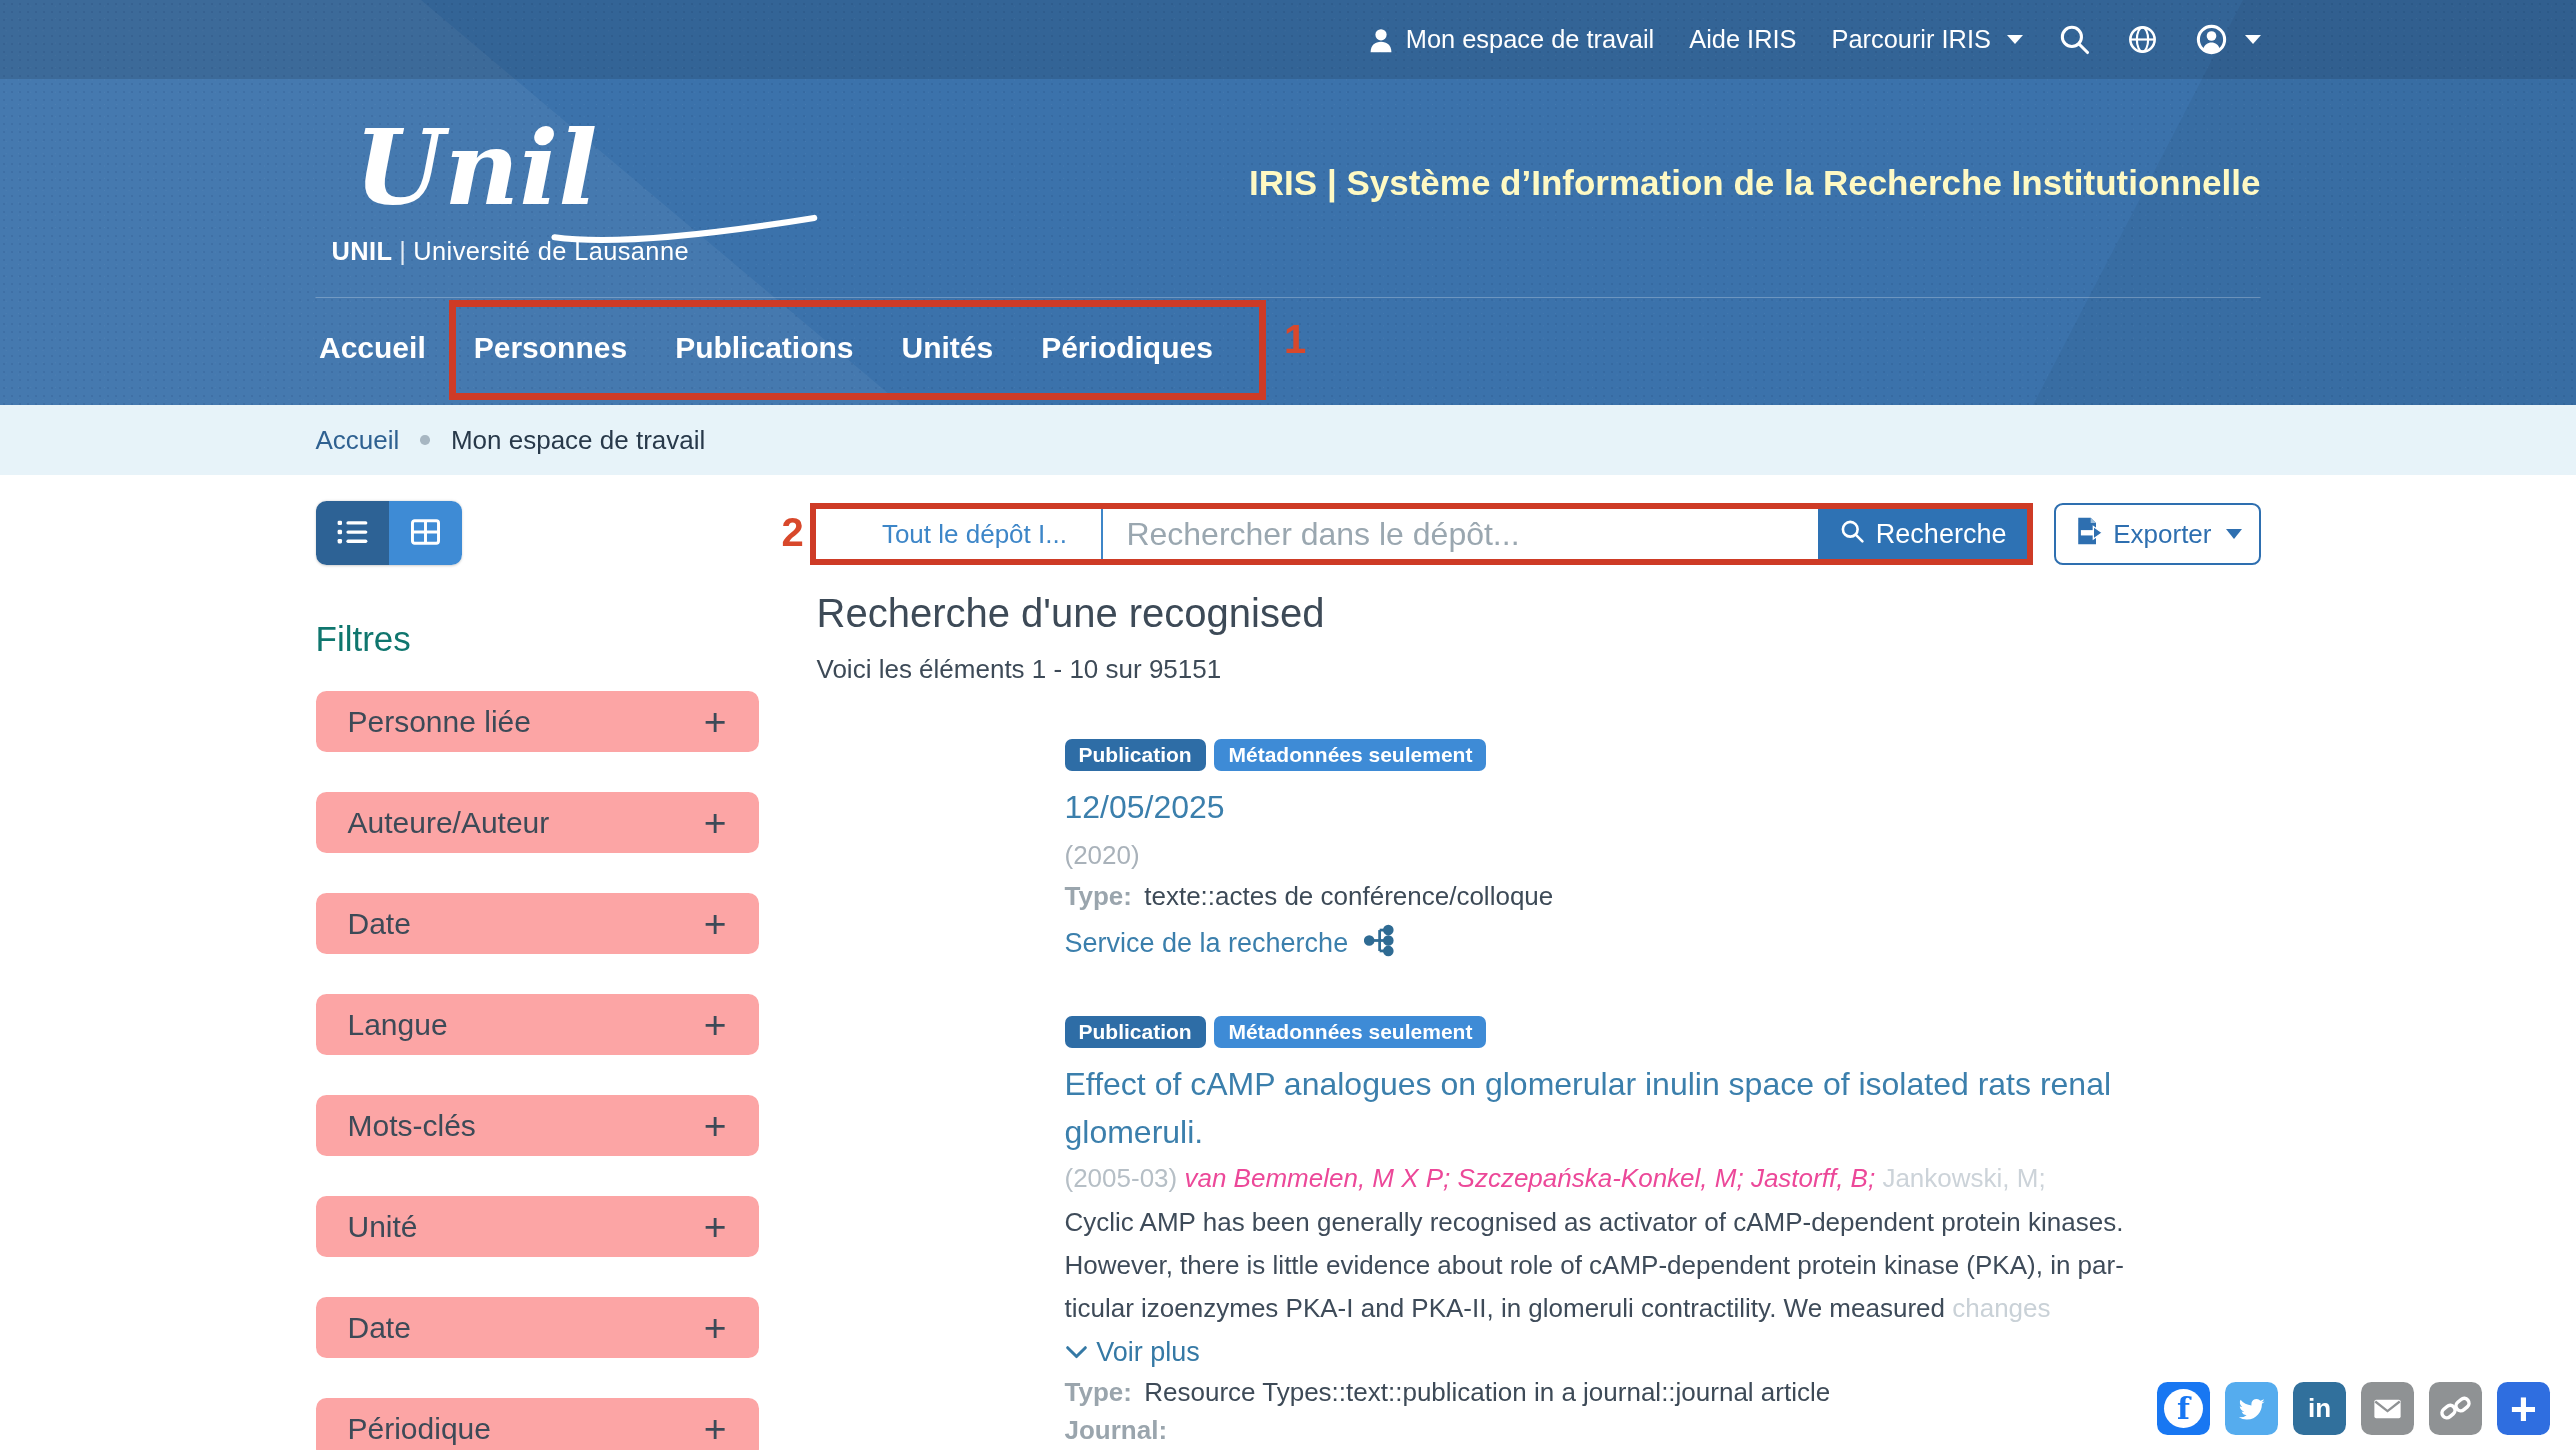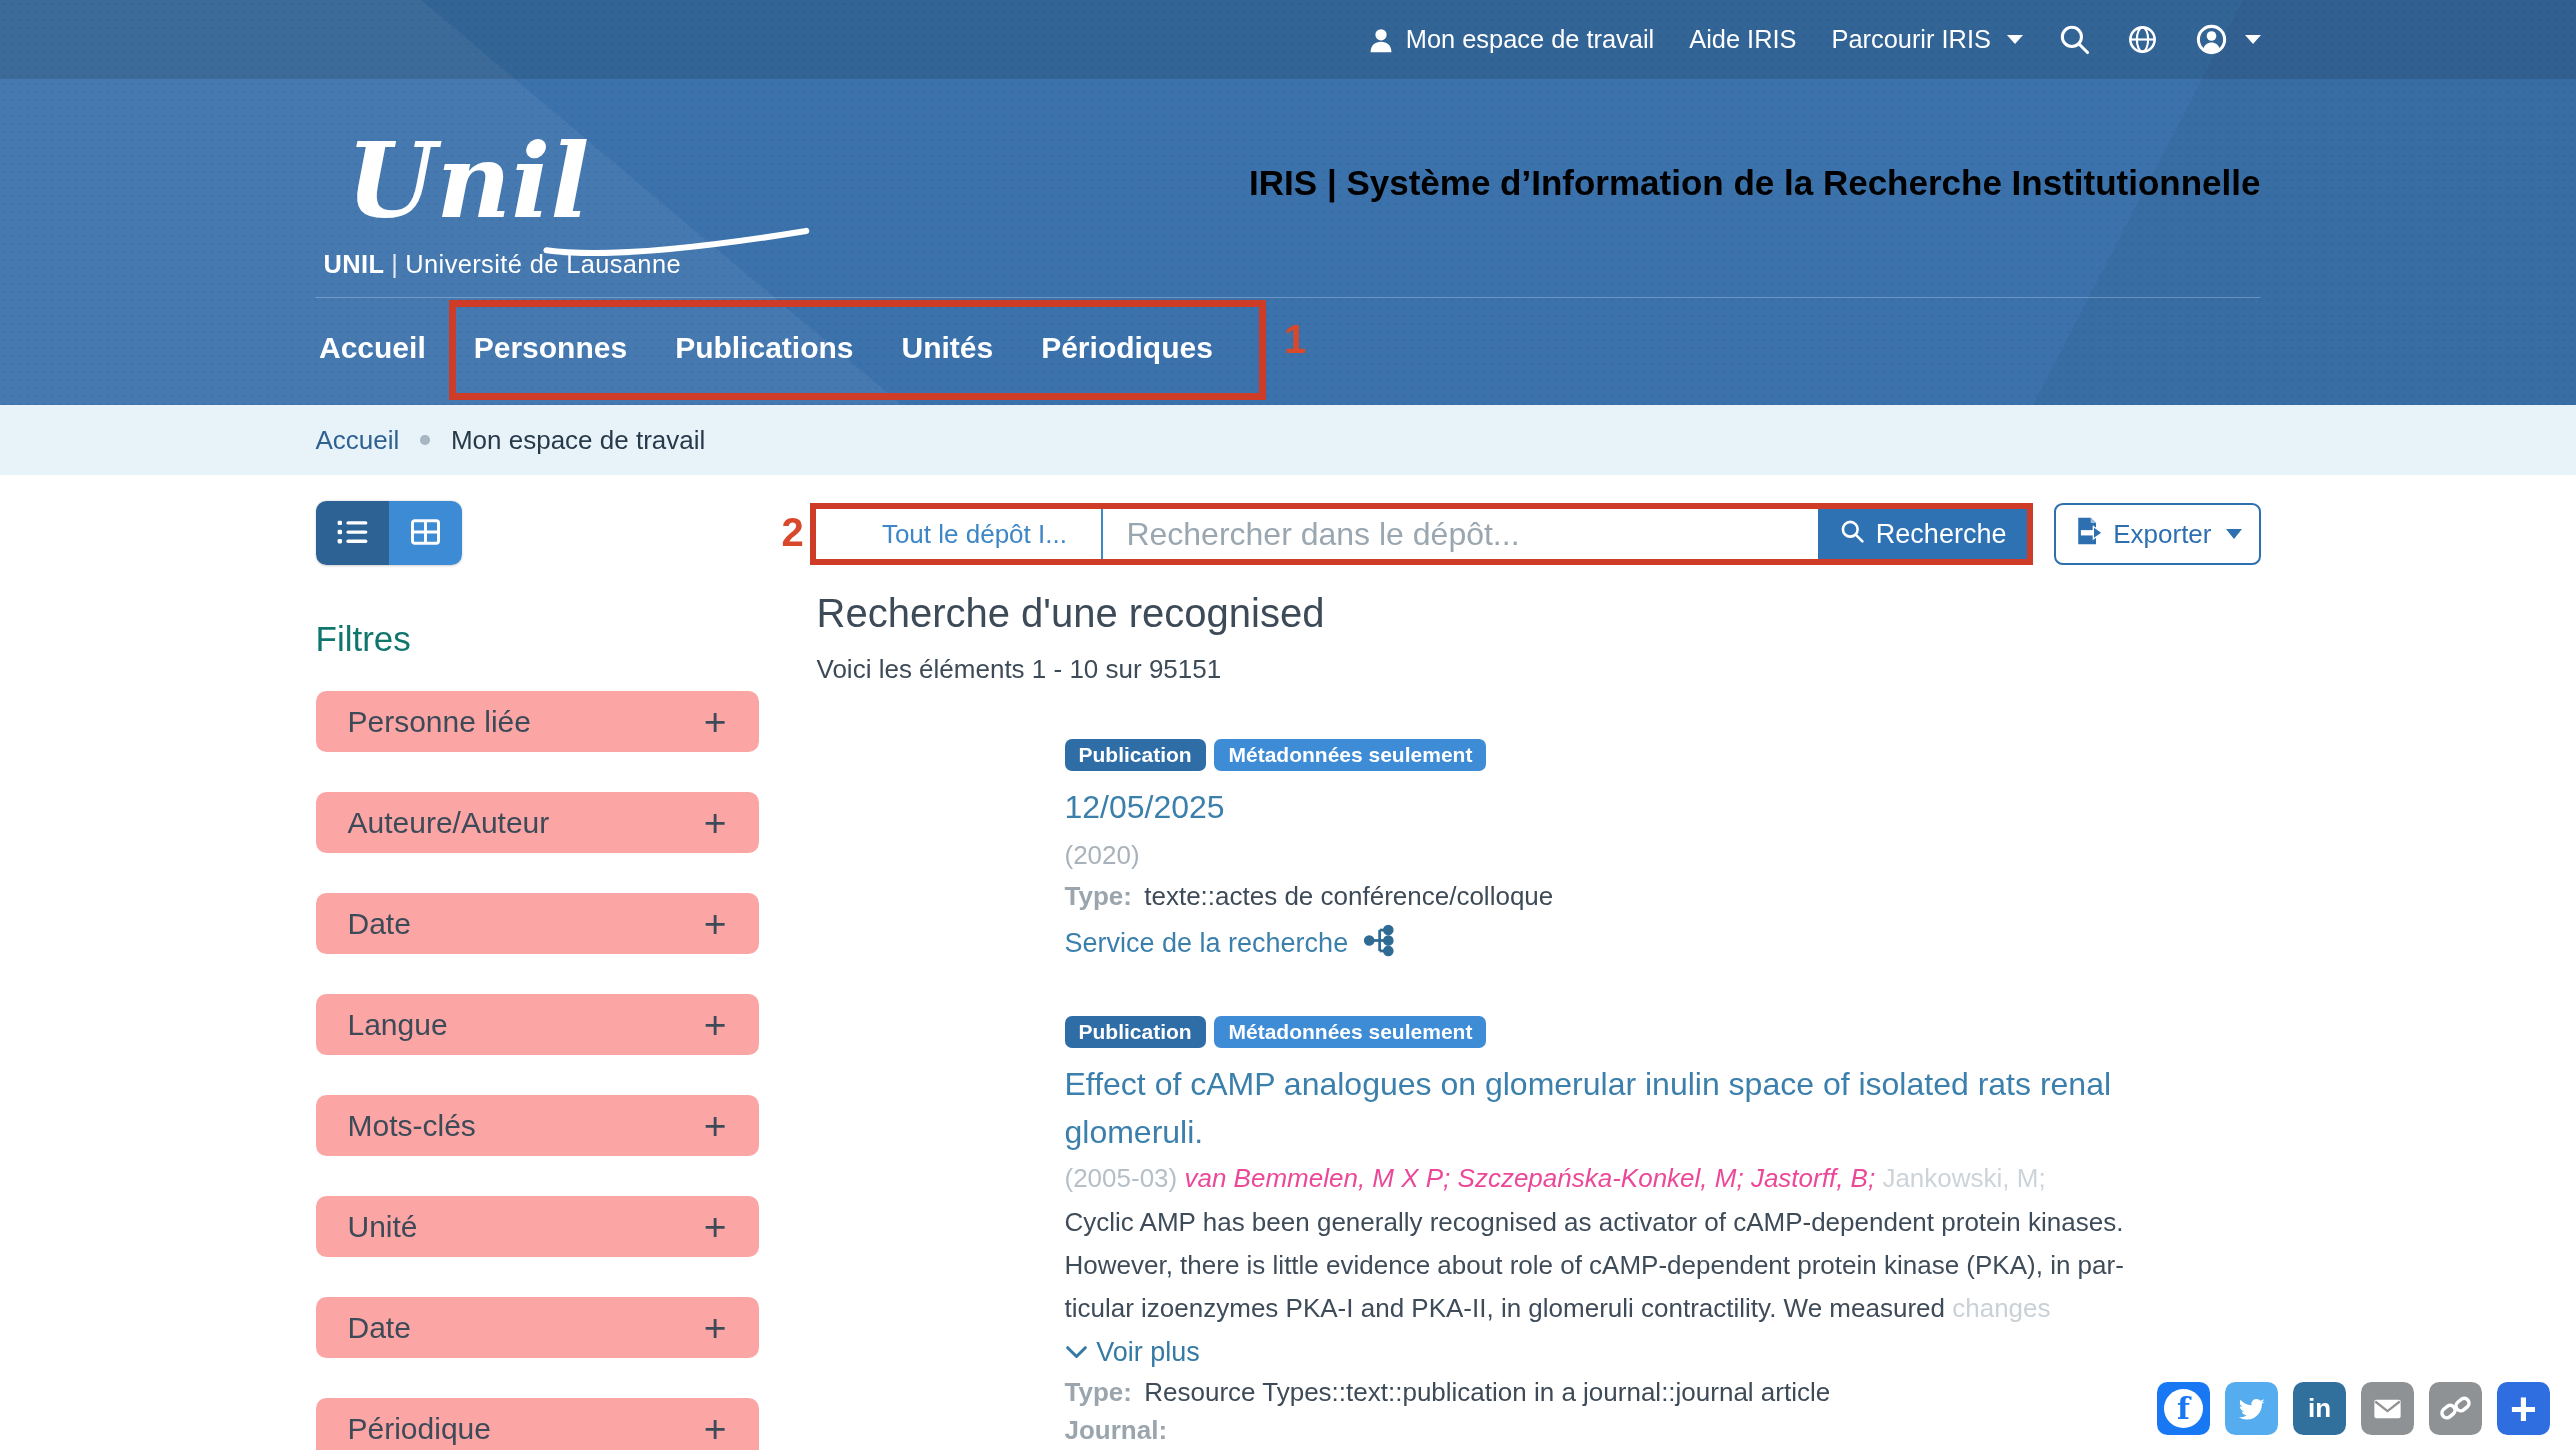--- a/index.html
+++ b/index.html
@@ -19,28 +19,28 @@
 
   .topbar{position:relative;height:79px;background:rgba(0,0,0,.12);}
   .topbar-inner{width:1945px;margin:0 auto;height:100%;display:flex;align-items:center;
     justify-content:flex-end;gap:35px;color:#fff;font-size:25.4px;}
   .tb-item{display:flex;align-items:center;gap:12.3px;color:#fff;cursor:pointer;white-space:nowrap;}
   .caret{width:0;height:0;border-left:8px solid transparent;border-right:8px solid transparent;
     border-top:9.6px solid #fff;margin-left:3.5px;display:inline-block;}
   .tb-icon{display:flex;align-items:center;}
 
   .header-inner{position:relative;width:1945px;margin:0 auto;height:326px;}
-  .logo{position:absolute;left:8px;top:32px;color:#fff;margin-top:13px;}
+  .logo{position:absolute;left:16px;top:32px;color:#fff;}
   .logo-script{font-family:"DejaVu Serif","Liberation Serif",serif;font-style:italic;
     font-weight:bold;font-size:103px;line-height:1.1;padding-left:23px;}
   .logo-swoosh{position:absolute;left:219px;top:98px;}
   .logo-caption{font-size:25.4px;margin-top:12.3px;color:#fff;letter-spacing:0.4px;}
   .logo-caption b{font-weight:bold;}
   .logo-pipe{opacity:.85;padding:0 7px;}
-  .app-title{position:absolute;right:0;top:84px;font-size:35px;font-weight:bold;color:#000000;}
+  .app-title{position:absolute;right:0;top:84px;font-size:35px;font-weight:bold;color:#fef9c3;}
 
   .nav-row{position:absolute;left:50%;transform:translateX(-50%);bottom:0;width:1945px;
     border-top:1.8px solid rgba(255,255,255,.25);padding:33px 0 40px;display:flex;}
   .nav-item{color:#fff;font-weight:bold;font-size:30px;padding:0 24px;cursor:pointer;white-space:nowrap;}
   .nav-item:first-child{padding-left:3.5px;}
 
   .annot-box1{position:absolute;left:449px;top:300px;width:817px;height:100px;
     border:7px solid #ce3b26;box-sizing:border-box;pointer-events:none;}
   .annot1-label{position:absolute;left:1284px;top:317px;font-size:40px;font-weight:bold;color:#d8482b;}
 

